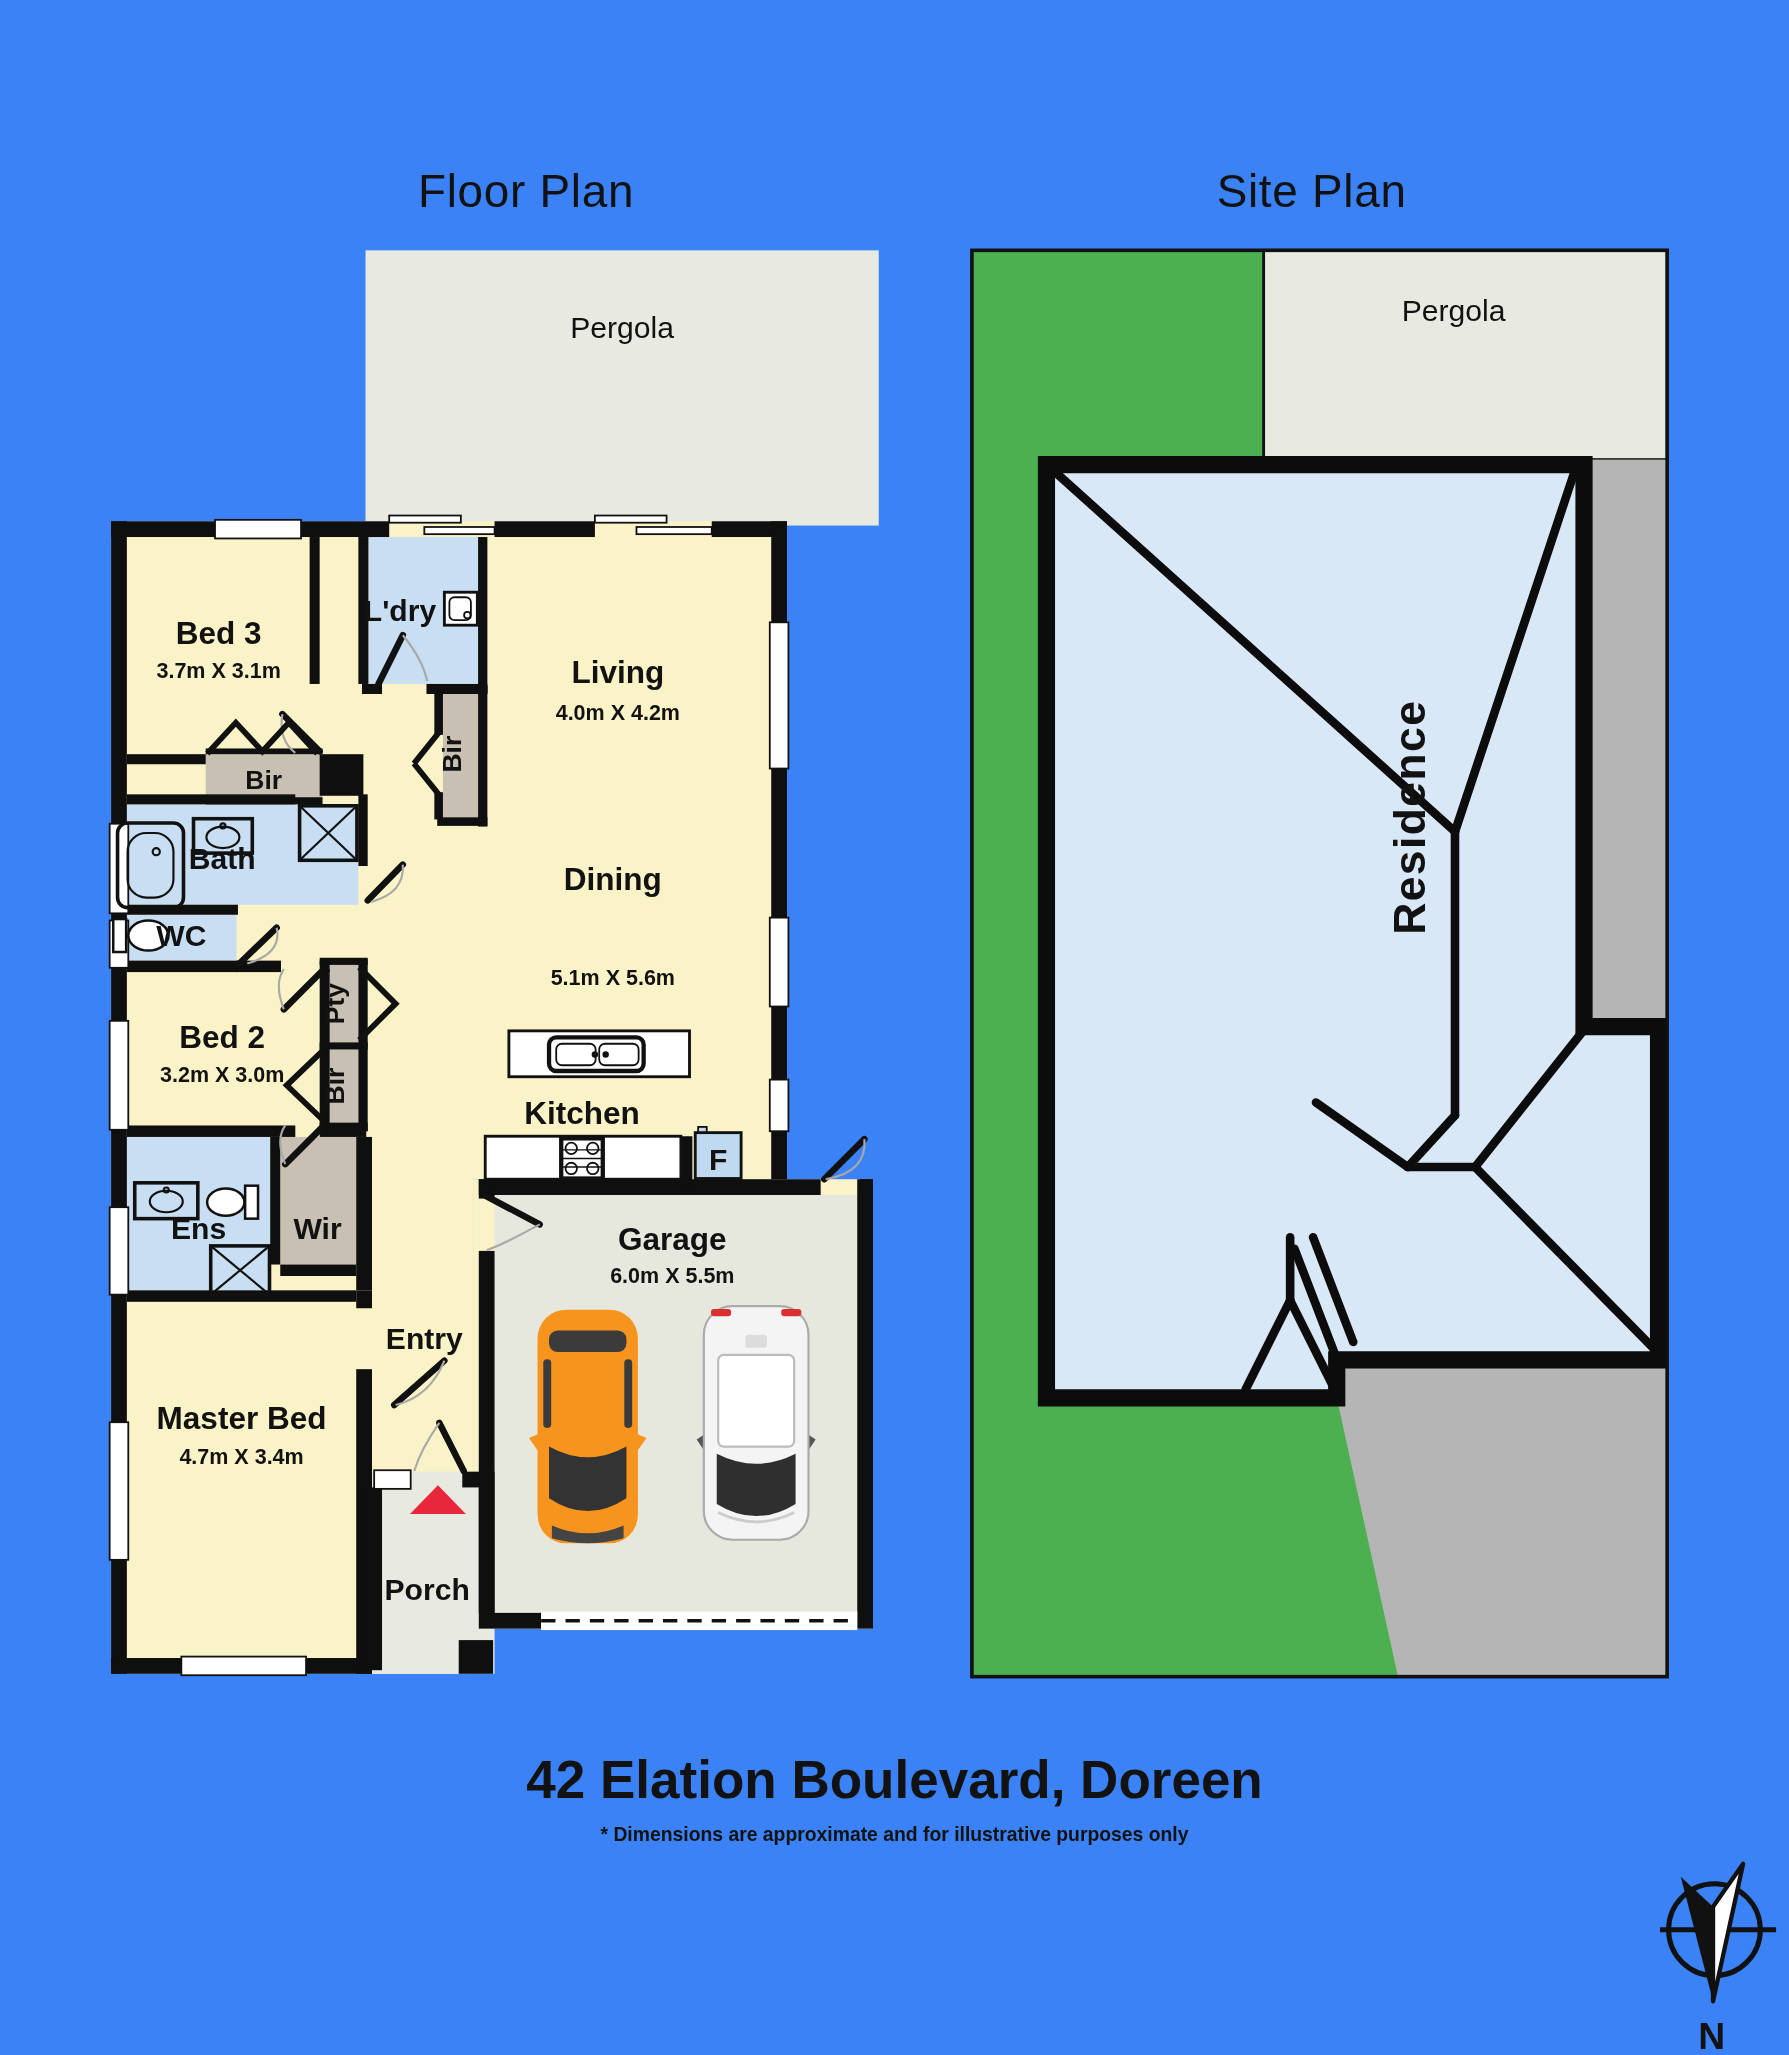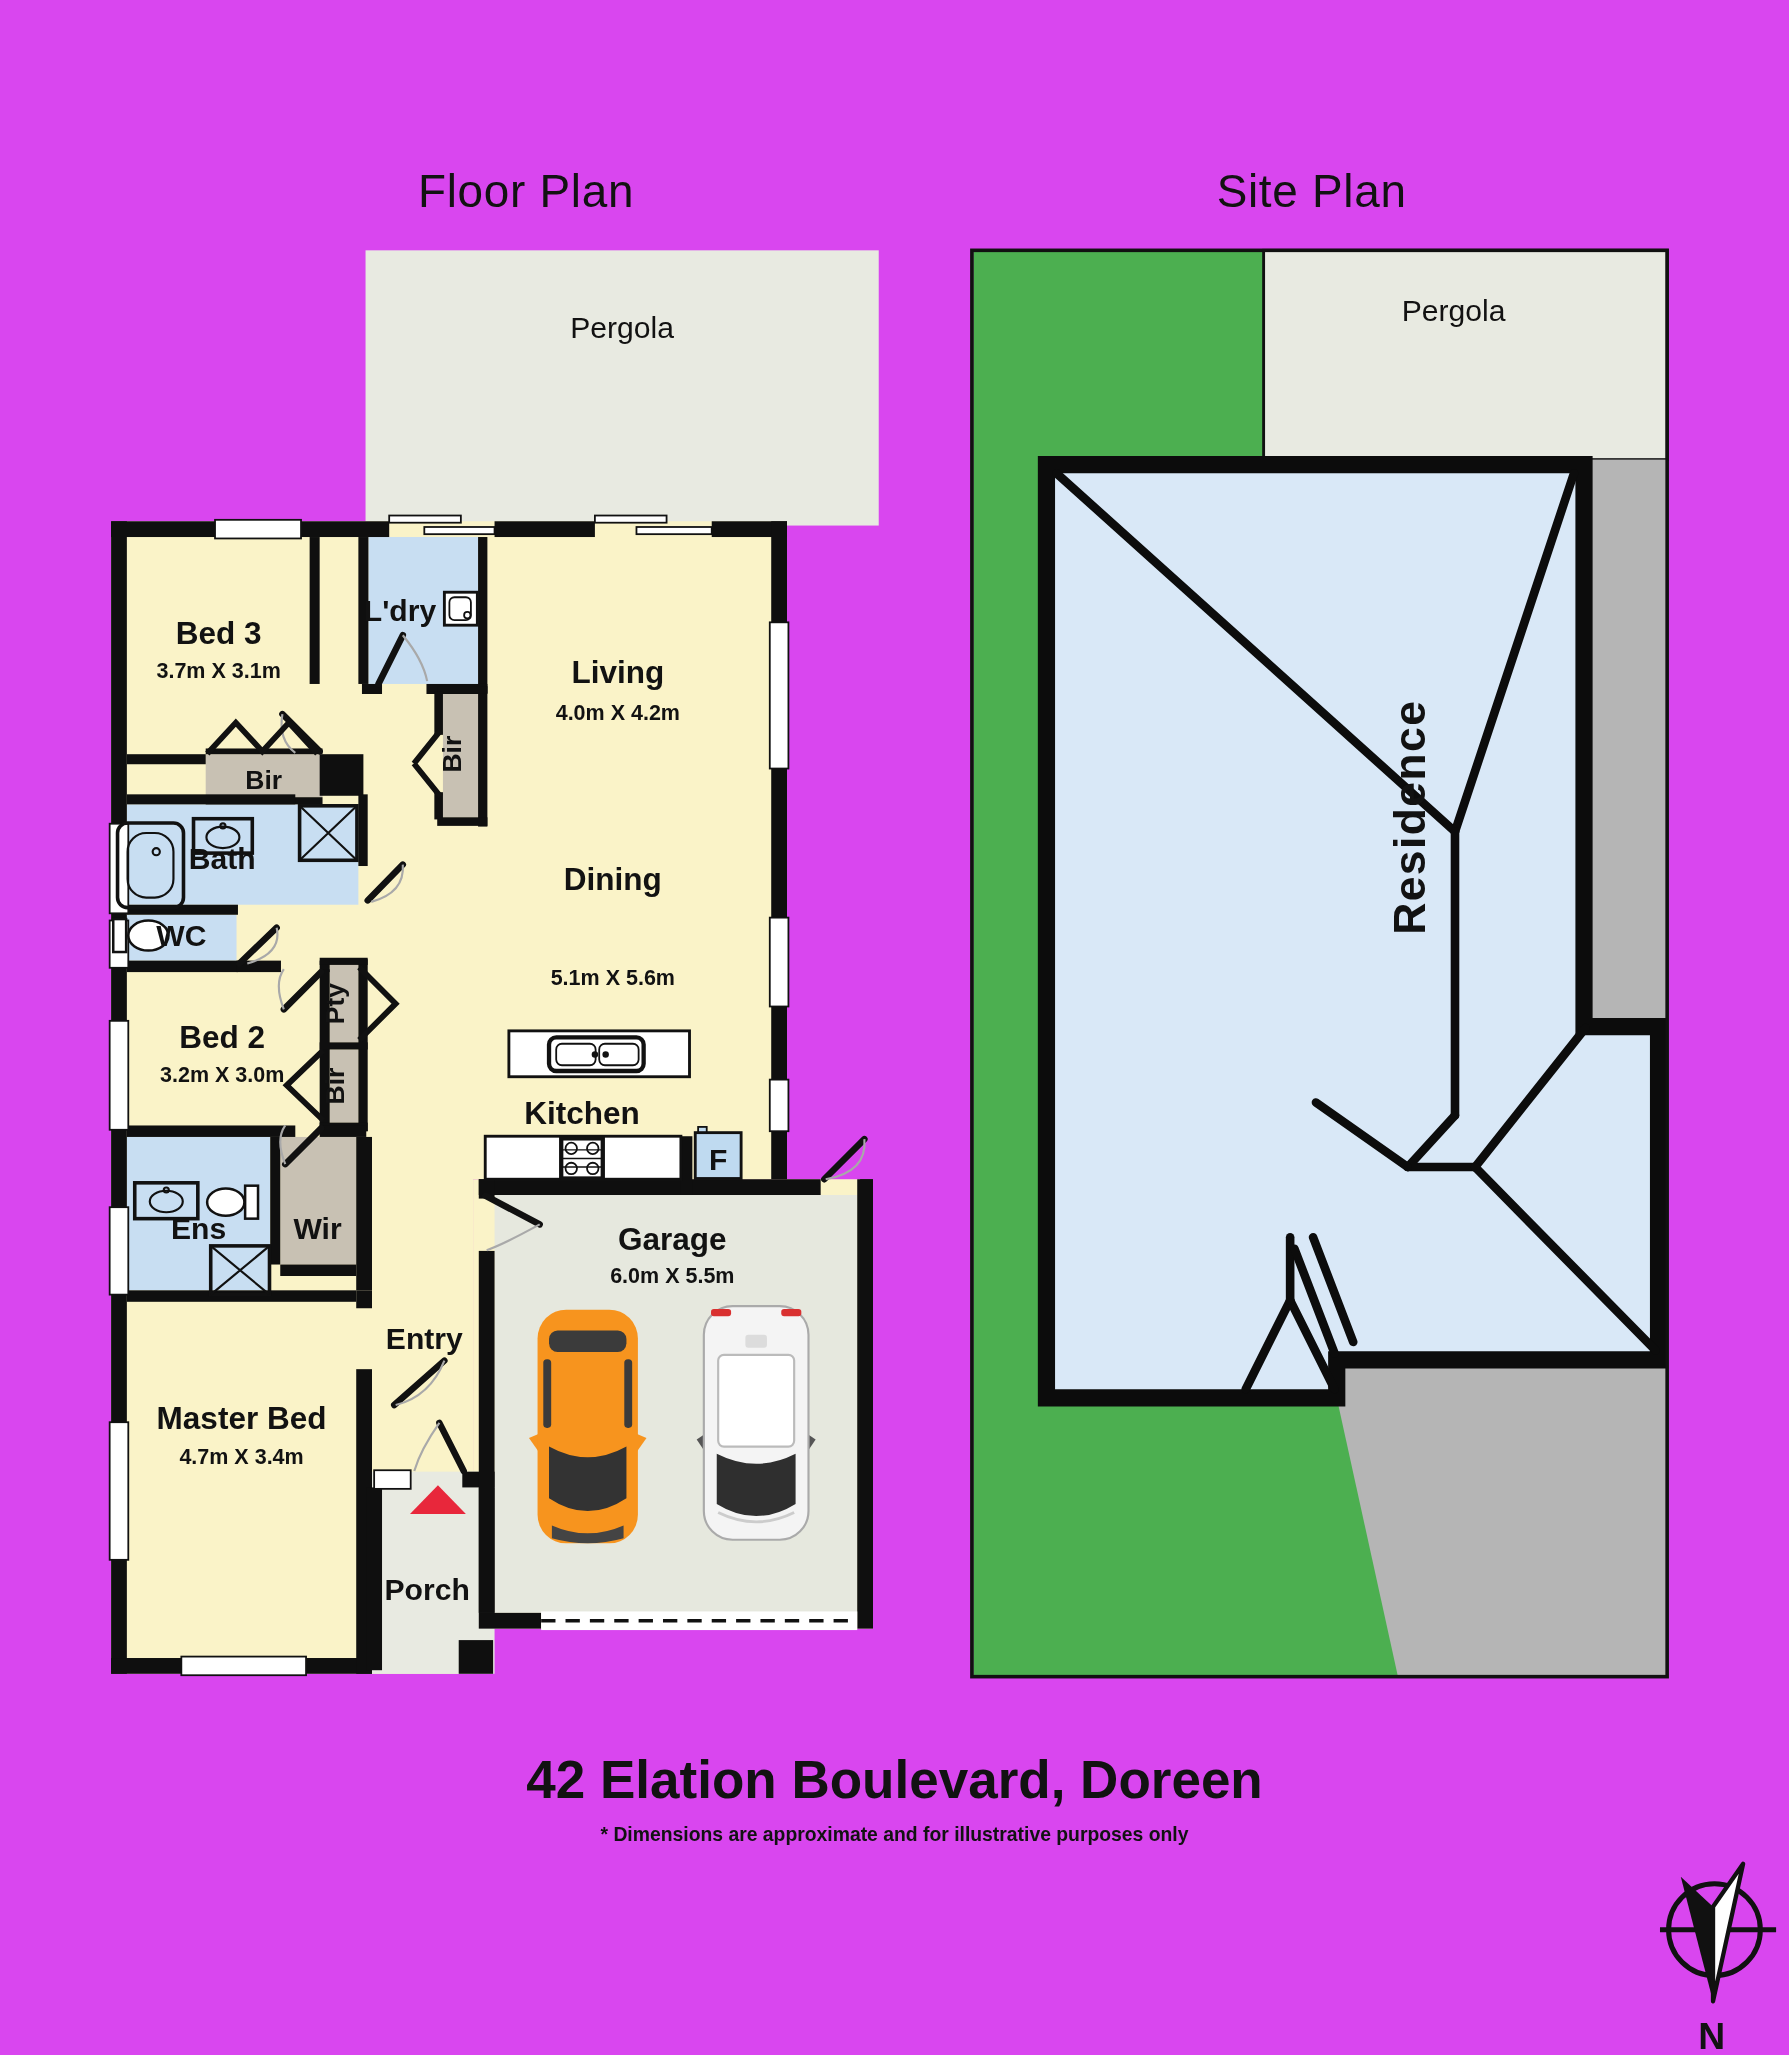--- a/index.html
+++ b/index.html
@@ -1,16 +1,16 @@
 <!DOCTYPE html>
 <html style="font-size:11.5px"><head>
 <meta charset="utf-8">
 <style>
   html,body{margin:0;padding:0;background:#ffffff;}
-  .page{position:relative;width:1789px;height:2056px;background:#d946ef;
+  .page{position:relative;width:1789px;height:2056px;background:#3b82f6;
         font-family:"Liberation Sans", sans-serif;}
   svg text{font-family:"Liberation Sans", sans-serif;fill:#121212;}
   .wall{fill:#0f0f0f;}
   .win{fill:#ffffff;stroke:#111;stroke-width:2.5;}
   .slider{fill:#ffffff;stroke:#111;stroke-width:2.5;}
   .fix{fill:none;stroke:#111;}
   .fixw{fill:#ffffff;stroke:#111;}
   .leaf{stroke:#111;stroke-width:9;stroke-linecap:round;fill:none;}
   .arc{stroke:#a9a9a9;stroke-width:3;fill:none;}
   .chev{stroke:#111;stroke-width:8;fill:none;stroke-linecap:square;}

